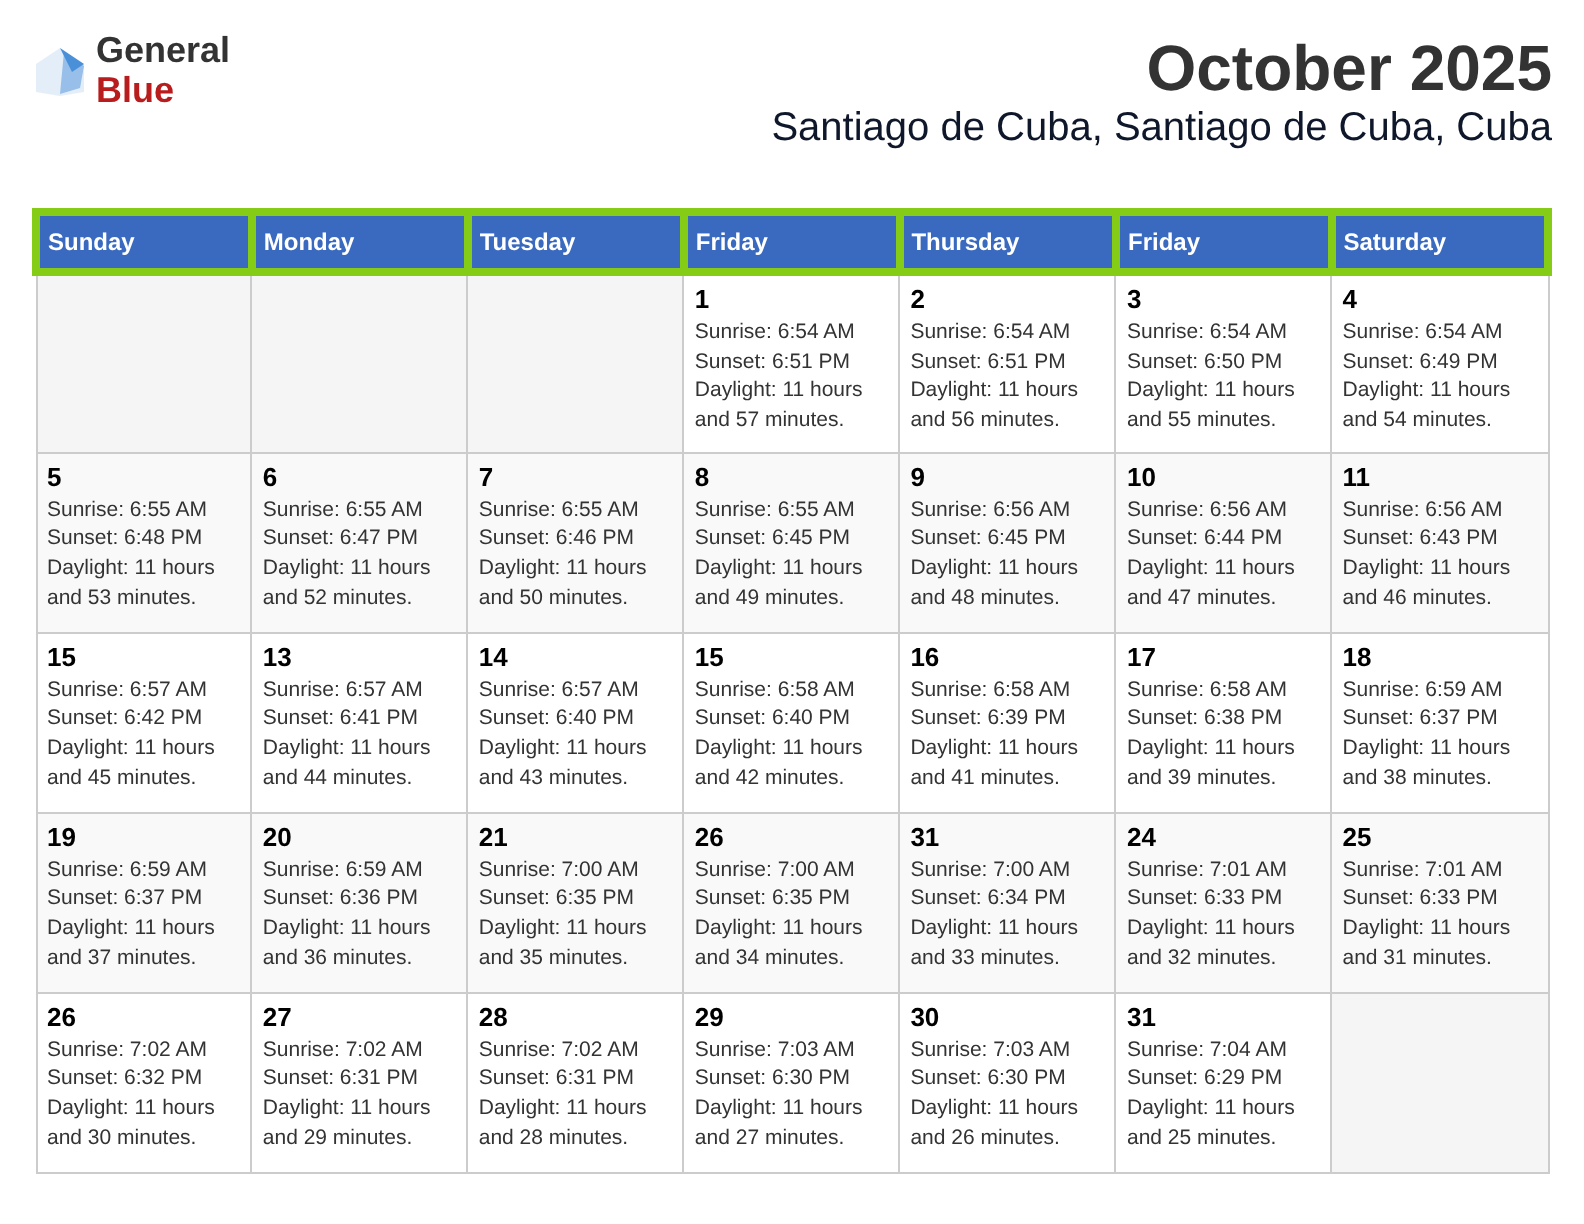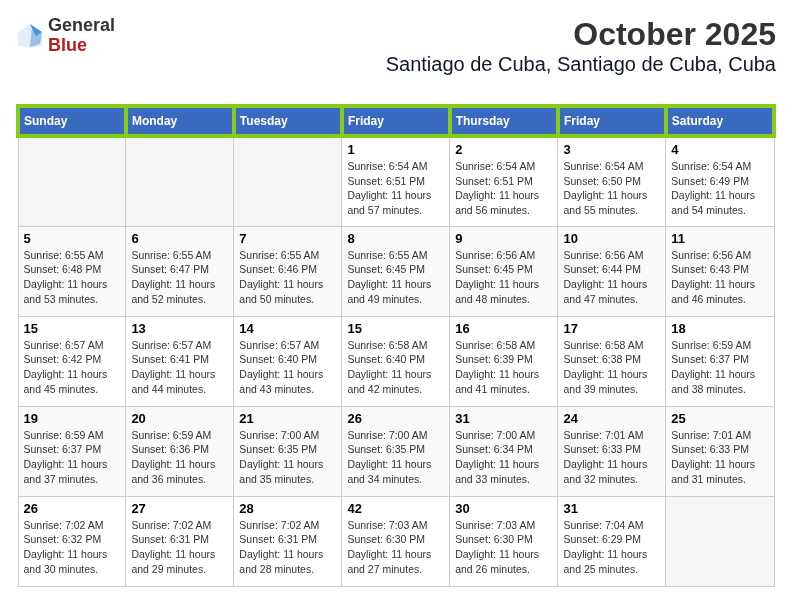--- a/index.html
+++ b/index.html
@@ -236,21 +236,21 @@
         </td>
         <td>
           <span class="day-number">27</span>
           <div class="day-info">Sunrise: 7:02 AM<br>Sunset: 6:31 PM<br>Daylight: 11 hours<br>and 29 minutes.</div>
         </td>
         <td>
           <span class="day-number">28</span>
           <div class="day-info">Sunrise: 7:02 AM<br>Sunset: 6:31 PM<br>Daylight: 11 hours<br>and 28 minutes.</div>
         </td>
         <td>
-          <span class="day-number">42</span>
+          <span class="day-number">29</span>
           <div class="day-info">Sunrise: 7:03 AM<br>Sunset: 6:30 PM<br>Daylight: 11 hours<br>and 27 minutes.</div>
         </td>
         <td>
           <span class="day-number">30</span>
           <div class="day-info">Sunrise: 7:03 AM<br>Sunset: 6:30 PM<br>Daylight: 11 hours<br>and 26 minutes.</div>
         </td>
         <td>
           <span class="day-number">31</span>
           <div class="day-info">Sunrise: 7:04 AM<br>Sunset: 6:29 PM<br>Daylight: 11 hours<br>and 25 minutes.</div>
         </td>

